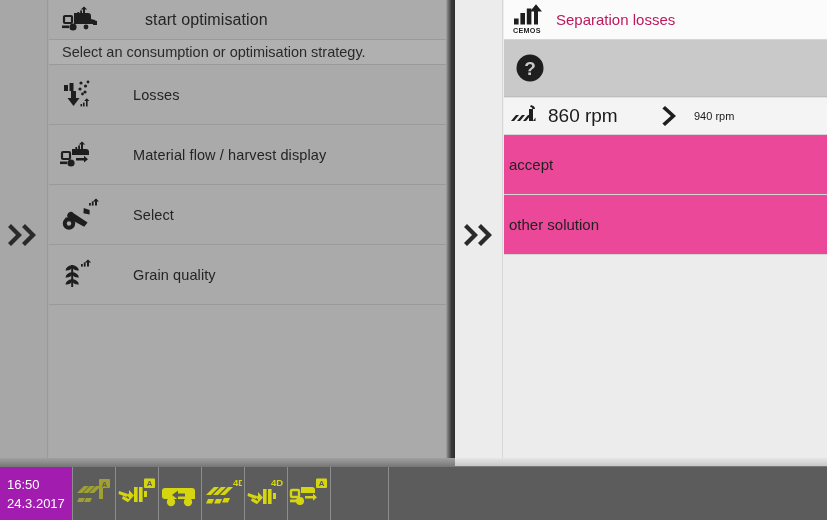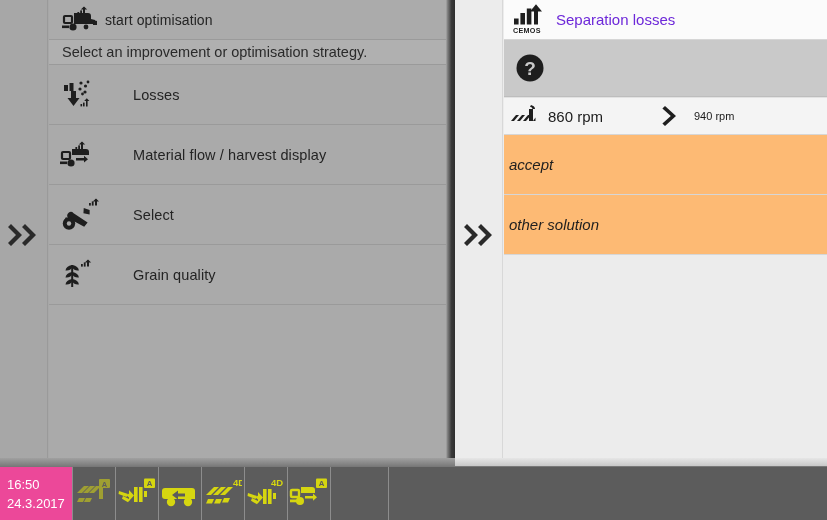--- a/index.html
+++ b/index.html
@@ -72,21 +72,21 @@
     display: flex;
     align-items: center;
     justify-content: center;
     padding-left: 4px;
   }
   .lrow .lbl {
     font-size: 14.5px;
     color: #242424;
     letter-spacing: .1px;
   }
-  .lrow.top-row .lbl { font-size: 14px; }
+  .lrow.top-row .lbl { font-size: 16px; margin-left: 40px; }
 
   
   #left-edge {
     position: absolute;
     left: 447px; top: 0;
     width: 8px; height: 466px;
     background: linear-gradient(to right, #8a8a8a 0%, #3a3a3a 55%, #2e2e2e 100%);
   }
 
   
@@ -134,41 +134,41 @@
     padding-left: 5px;
     font-size: 15px;
     color: #1f1f1f;
   }
   .rrow.value {
     height: 38px;
     background: #f4f4f4;
     border-top: 1px solid #e2e2e2;
     border-bottom: 1px solid #d6d6d6;
   }
-  .rrow.action { height: 60px; background: #fdba74; font-style: italic; }
+  .rrow.action { height: 60px; background: #ec4899; }
   .rrow.filler { height: 176px; background: #ececec; border-bottom: none; }
 
   .rrow .icon-box {
     width: 52px;
     min-width: 52px;
     height: 100%;
     display: flex;
     align-items: center;
     justify-content: center;
   }
   .rrow .lbl {
     font-size: 15px;
     color: #1f1f1f;
   }
-  .rrow.header .lbl { font-size: 15px; color:#6d28d9;text-align:right; }
+  .rrow.header .lbl { font-size: 15px; color:#be185d;text-align:right; }
   .rrow.action .lbl { padding-left: 5px; font-size: 15px; }
 
   .val-icon { width: 44px; min-width:44px; display:flex; align-items:center; justify-content:center; }
   .val-cur {
-    font-size: 15px; color: #1b1b1b;
+    font-size: 19px; color: #1b1b1b;
     min-width: 100px;
   }
   .val-arrow { width: 46px; display:flex; align-items:center; justify-content:center; }
   .val-new { font-size: 11px; color: #1b1b1b; }
 
   
   #bottom-bar {
     position: absolute;
     left: 0; top: 466px;
     width: 827px; height: 54px;
@@ -181,21 +181,21 @@
     width: 73px;
     min-width: 73px;
     display: flex;
     flex-direction: column;
     justify-content: center;
     padding-left: 7px;
     color: #ffffff;
     font-size: 13px;
     line-height: 19px;
     border-right: 1px solid #8d8d8d;
-    background: #ec4899;
+    background: #a21caf;
   }
   .tile {
     width: 43px;
     min-width: 43px;
     display: flex;
     align-items: center;
     justify-content: center;
     border-right: 1px solid #8d8d8d;
     background: #5c5c5c;
   }
@@ -242,21 +242,21 @@
               <path d="M25 0.4 l3.2 3.2 h-6.4 z"></path>
               <rect x="18.4" y="6" width="1.8" height="2.6"></rect>
               <rect x="21.2" y="4.4" width="1.8" height="4.2"></rect>
             </g>
           </svg>
         </div>
         <span class="lbl">start optimisation</span>
       </div>
 
       <div class="lrow subtitle">
-        <span>Select an improvement or optimisation strategy.</span>
+        <span>Select an consumption or optimisation strategy.</span>
       </div>
 
       <div class="lrow item">
         <div class="icon-box">
           <svg width="40" height="36" viewBox="0 0 40 36">
             <g fill="#1e1e1e">
               <rect x="5" y="8" width="4" height="6"></rect>
               <rect x="10.5" y="6" width="4" height="8"></rect>
               <path d="M12 14 h5 v7 h3.5 l-6 8 l-6 -8 h3.5 z"></path>
               <circle cx="22" cy="6" r="1.6"></circle>

